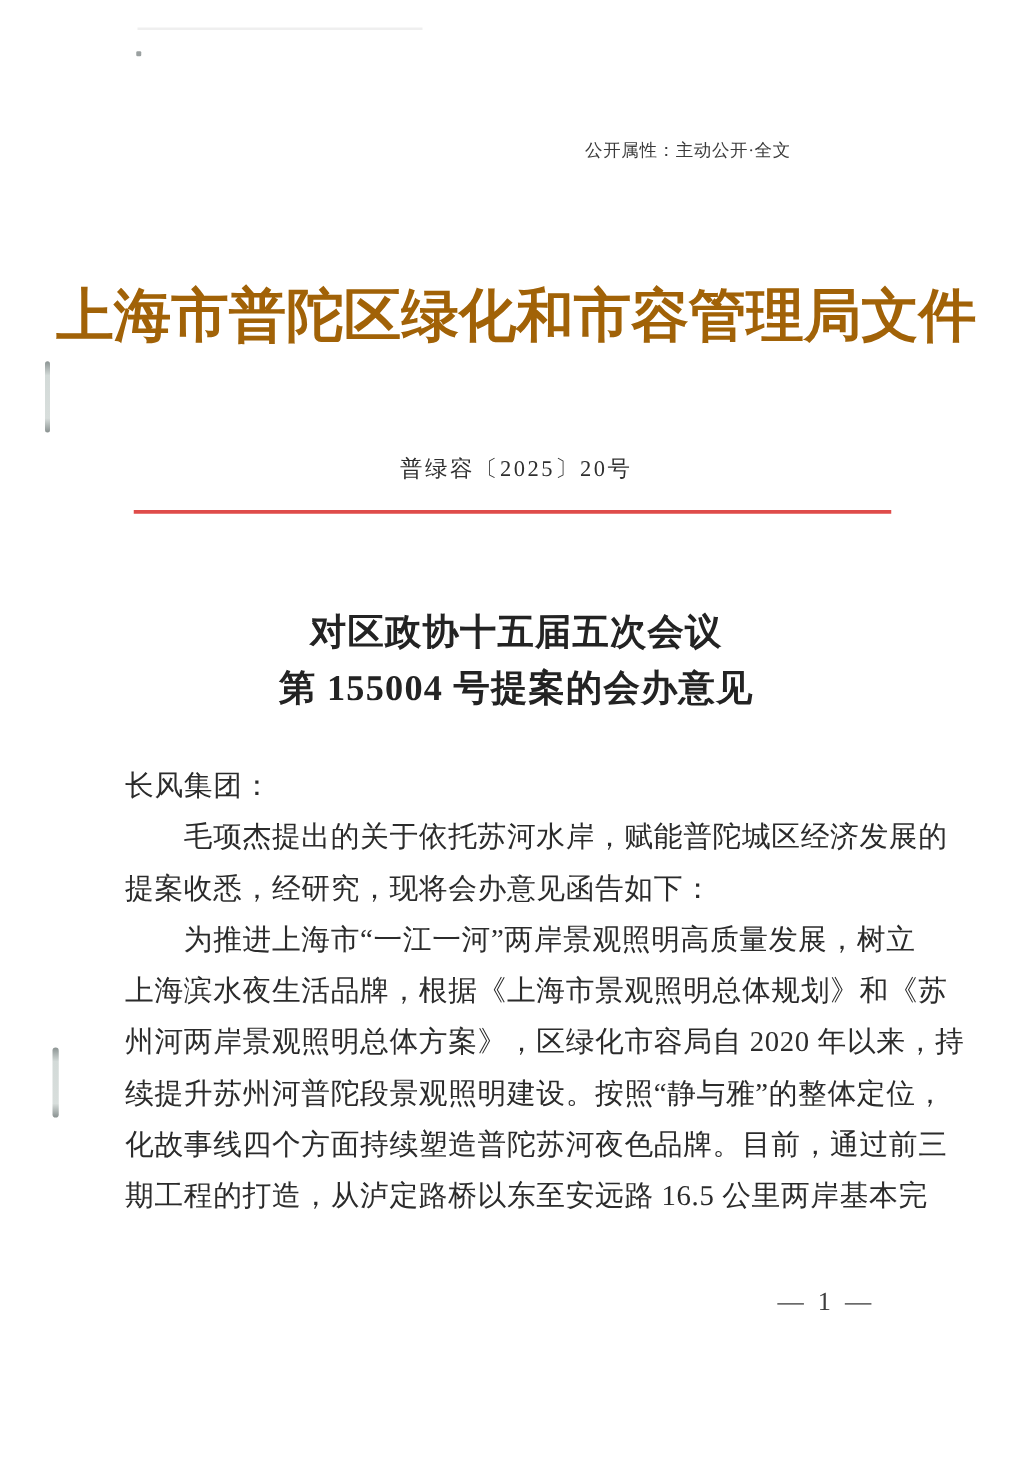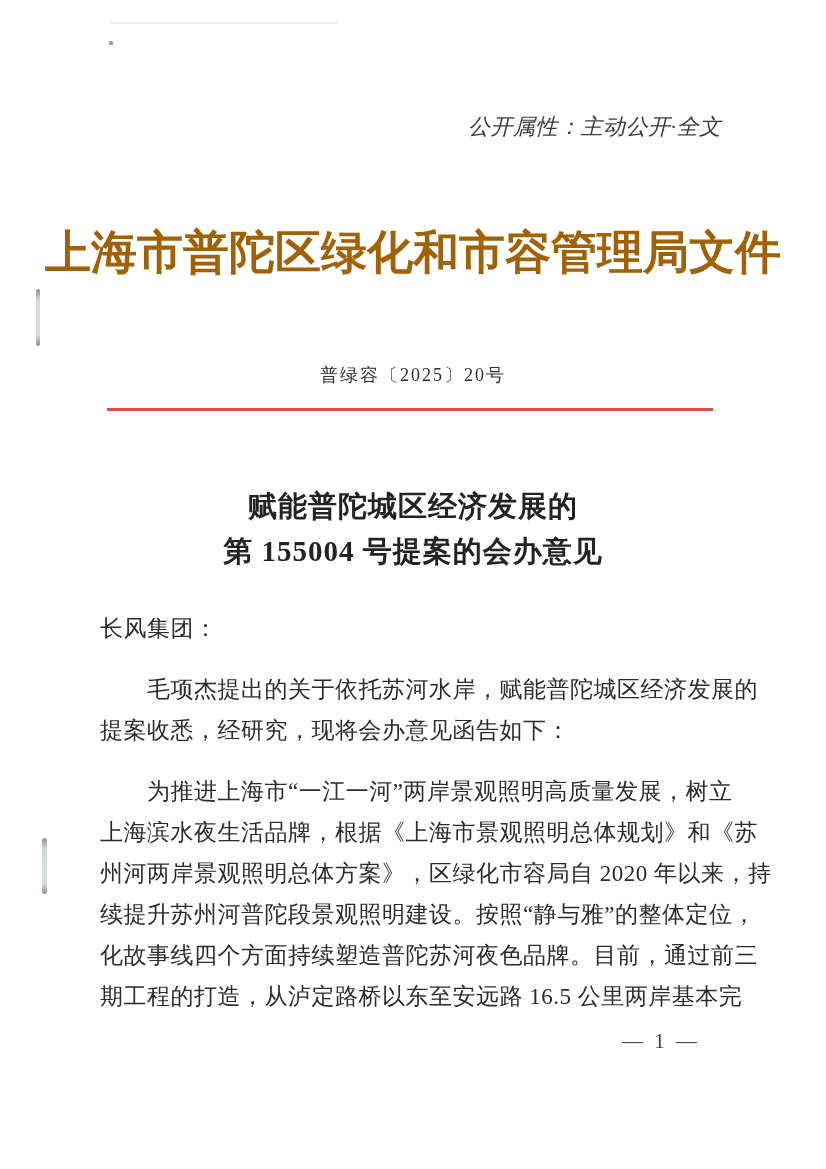--- a/index.html
+++ b/index.html
@@ -9,25 +9,24 @@
     width: 826px;
     height: 1169px;
     background: #ffffff;
     font-family: "Liberation Serif", "DejaVu Serif", serif;
     overflow: hidden;
   }
   .disclosure {
     position: absolute;
     top: 112px;
     left: 468px;
-    font-size: 22px;
+    font-size: 14px;
     color: #3a3a3a;
     letter-spacing: 0.5px;
     white-space: nowrap;
-    font-style: italic;
   }
   .agency-header {
     position: absolute;
     top: 222px;
     left: 0;
     width: 100%;
     text-align: center;
     font-size: 46px;
     font-weight: bold;
     letter-spacing: 0px;
@@ -67,21 +66,21 @@
     position: absolute;
     top: 608px;
     left: 100px;
     width: 640px;
     font-size: 23px;
     color: #2b2b2b;
     line-height: 41px;
     letter-spacing: 0.5px;
   }
   .body-line { white-space: nowrap; }
-  .body-line.indent { text-indent: 47px; margin-top: 20px; }
+  .body-line.indent { text-indent: 47px; }
   .page-number {
     position: absolute;
     top: 1029px;
     left: 622px;
     font-size: 21px;
     color: #3d3d3d;
     letter-spacing: 3px;
     white-space: nowrap;
   }
   .binding-mark {
@@ -121,21 +120,21 @@
 
   <div class="disclosure">公开属性：主动公开·全文</div>
 
   <div class="agency-header" style="color: #a16207;">上海市普陀区绿化和市容管理局文件</div>
 
   <div class="doc-number">普绿容〔2025〕20号</div>
 
   <div class="red-rule" style="background: rgb(223, 76, 74);"></div>
 
   <div class="doc-title">
-    <div>赋能普陀城区经济发展的</div>
+    <div>对区政协十五届五次会议</div>
     <div>第 155004 号提案的会办意见</div>
   </div>
 
   <div class="body-block" style="color: rgb(43, 43, 43);">
     <div class="body-line salutation">长风集团：</div>
     <div id="body-lines">
         <div class="body-line indent">毛项杰提出的关于依托苏河水岸，赋能普陀城区经济发展的</div>
         <div class="body-line">提案收悉，经研究，现将会办意见函告如下：</div>
         <div class="body-line indent">为推进上海市“一江一河”两岸景观照明高质量发展，树立</div>
         <div class="body-line">上海滨水夜生活品牌，根据《上海市景观照明总体规划》和《苏</div>

